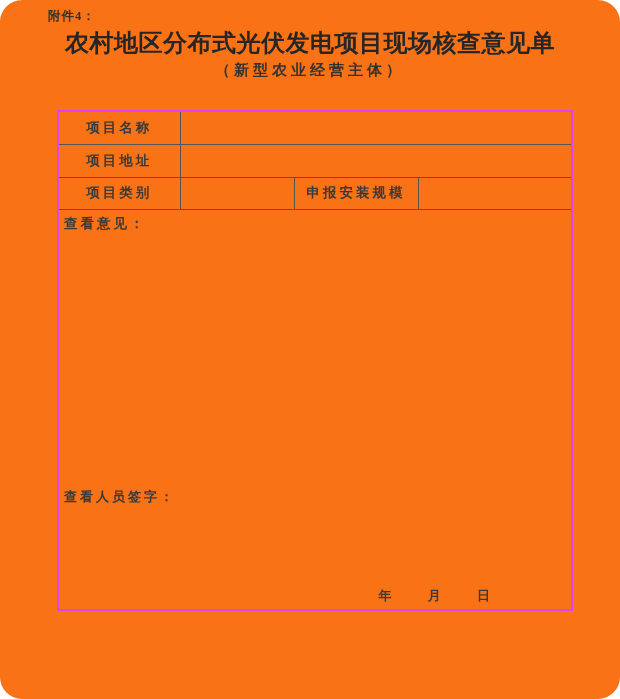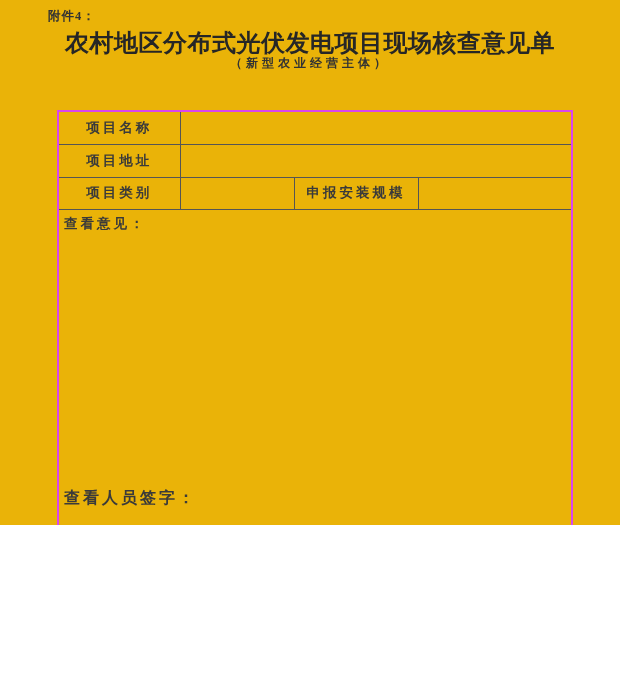--- a/index.html
+++ b/index.html
@@ -3,25 +3,26 @@
 <meta charset="utf-8">
 <style>
   html, body {
     margin: 0;
     padding: 0;
     background: #ffffff;
   }
   .page {
     position: relative;
     width: 620px;
-    height: 525px;
-    background: #eab308;
+    height: 699px;
+    background: #f97316;
     overflow: hidden;
     font-family: "Liberation Serif", "DejaVu Serif", serif;
     color: #3a3a3a;
+    border-radius: 22px;
   }
   .attachment {
     position: absolute;
     left: 48px;
     top: 8px;
     font-size: 12.5px;
     font-weight: bold;
     letter-spacing: 1px;
     color: #333333;
   }
@@ -33,25 +34,25 @@
     text-align: center;
     font-size: 24px;
     font-weight: bold;
     font-family: Liberation Sans, sans-serif;
     color: #262626;
     letter-spacing: 0.5px;
     white-space: nowrap;
   }
   .subtitle {
     position: absolute;
-    top: 55px;
+    top: 61px;
     left: 0;
     width: 620px;
     text-align: center;
-    font-size: 12px;
+    font-size: 15px;
     font-weight: bold;
     font-family: "Liberation Sans", "DejaVu Sans", sans-serif;
     color: #333333;
     letter-spacing: 4px;
   }
   table.form-table {
     position: absolute;
     left: 57px;
     top: 110px;
     width: 514px;
@@ -91,21 +92,21 @@
     left: 5px;
     font-size: 13.5px;
     font-weight: bold;
     letter-spacing: 3px;
     white-space: nowrap;
   }
   .signer-label {
     position: absolute;
     top: 278px;
     left: 5px;
-    font-size: 16px;
+    font-size: 13px;
     font-weight: bold;
     letter-spacing: 3px;
     white-space: nowrap;
   }
   .date-line {
     position: absolute;
     bottom: 4px;
     right: 78px;
     font-size: 13px;
     font-weight: bold;

